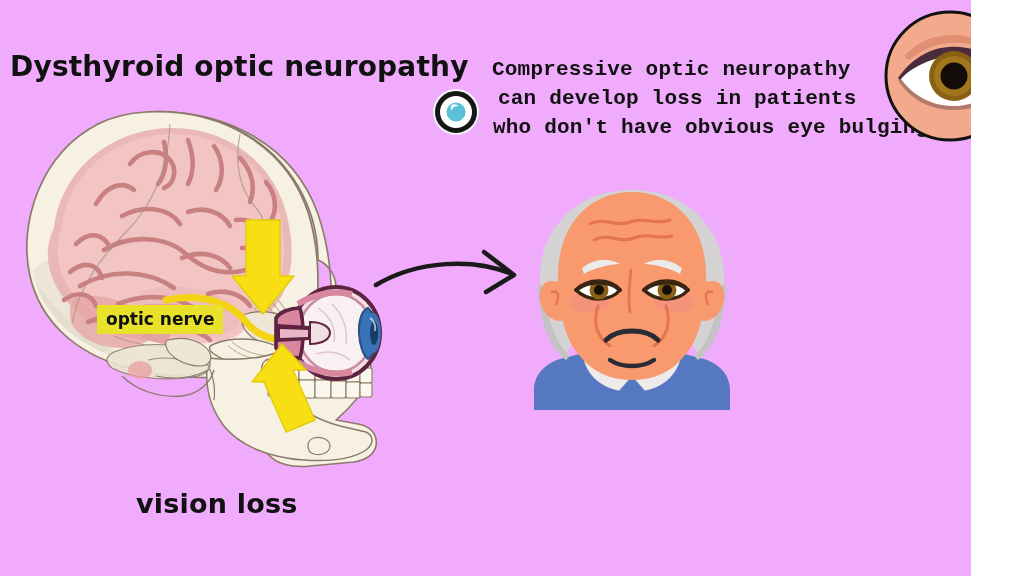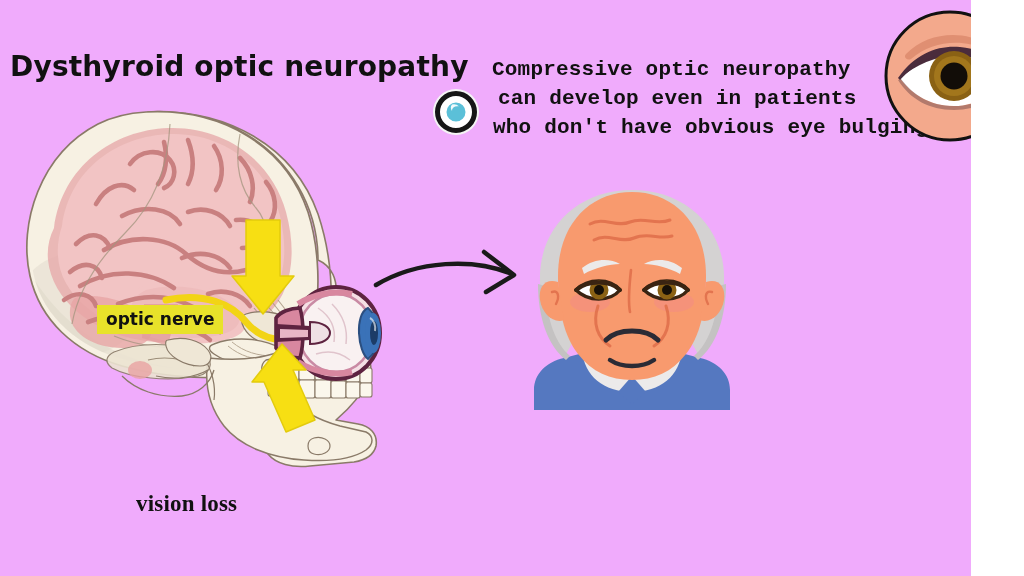--- a/index.html
+++ b/index.html
@@ -46,23 +46,22 @@
     white-space: nowrap;
     font-family: Liberation Mono, monospace;
   }
   #callout-text .line.l2 { margin-left: 6px; }
   #callout-text .line.l3 { margin-left: 1px; }
 
   #vision-loss {
     position: absolute;
     left: 136px;
     top: 487px;
-    font-size: 23px;
+    font-size: 27px;
     line-height: 34px;
-    font-family: Liberation Serif, serif;
   }
 
   
   #bullet-eye {
     position: absolute;
     left: 432px;
     top: 88px;
     width: 48px;
     height: 48px;
   }
@@ -131,21 +130,21 @@
       <circle cx="24" cy="24" r="18.5" fill="#ffffff" stroke="#161616" stroke-width="5"></circle>
       <path d="M24 14.5 A9.5 9.5 0 1 1 14.5 24 A9.5 9.5 0 0 1 24 14.5 Z
                M24 14.5 L24 19 A5 5 0 0 0 19.2 24 L14.6 24 A9.5 9.5 0 0 1 24 14.5 Z" fill="#5bc0d8"></path>
       <circle cx="24" cy="24.5" r="8.6" fill="#5bc0d8"></circle>
       <path d="M20 16.5 q4.5 -0.8 6.8 1.8 q-3.4 -0.6 -5.4 1.2 q-1.6 1.5 -1.4 3.4 q-2.4 -3.4 0 -6.4 Z" fill="#ffffff" opacity="0.92"></path>
     </svg>
   </div>
 
   <div id="callout-text" class="handwritten">
     <span class="line l1">Compressive optic neuropathy</span>
-    <span class="line l2">can develop even in patients</span>
+    <span class="line l2">can develop loss in patients</span>
     <span class="line l3">who don't have obvious eye bulging</span>
   </div>
 
   <div id="eye-badge">
     <svg viewBox="0 0 132 132" width="132" height="132" aria-hidden="true">
       <circle cx="66" cy="66" r="64" fill="#f3a98c" stroke="#111111" stroke-width="3"></circle>
 
       <path d="M16 68 C34 44 56 38 74 40 C96 42 112 54 120 66
                C110 84 92 96 70 96 C46 96 27 84 16 68 Z" fill="#ffffff"></path>
 

